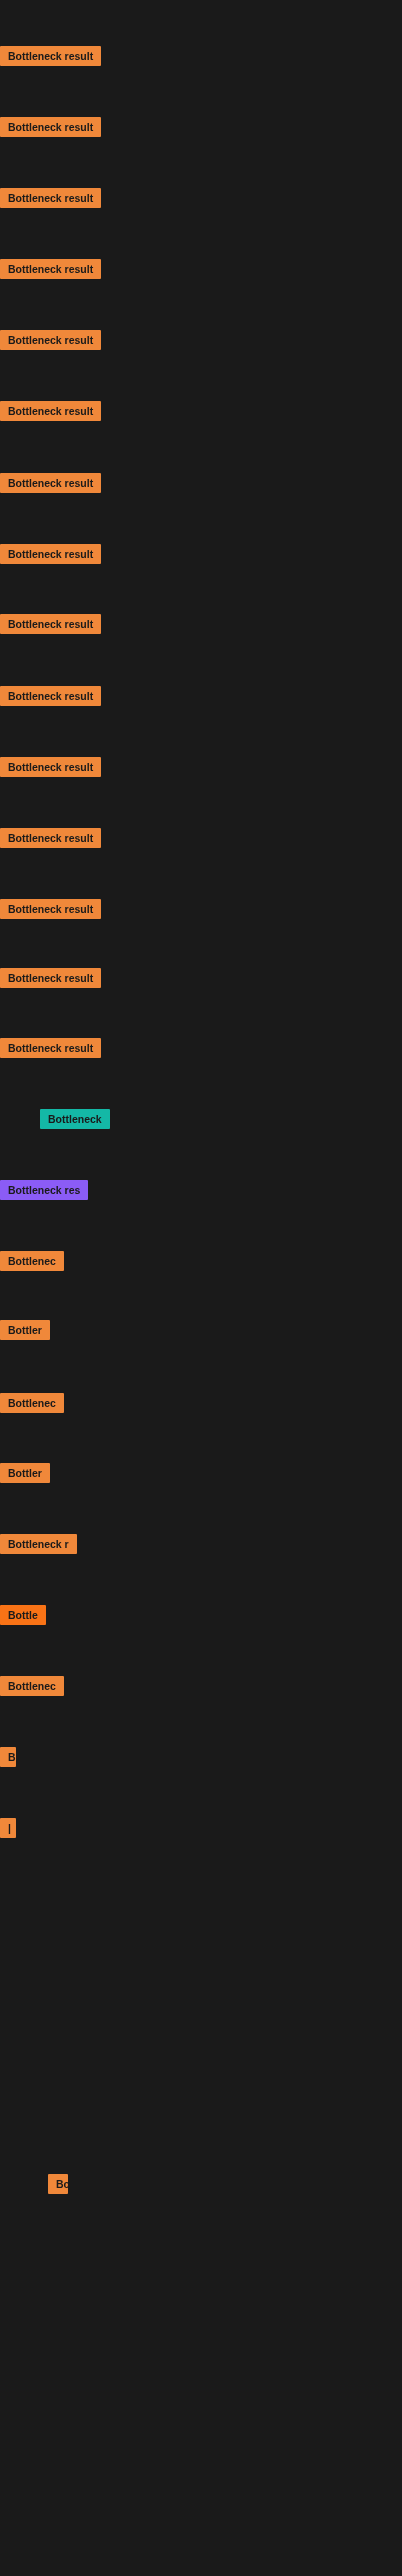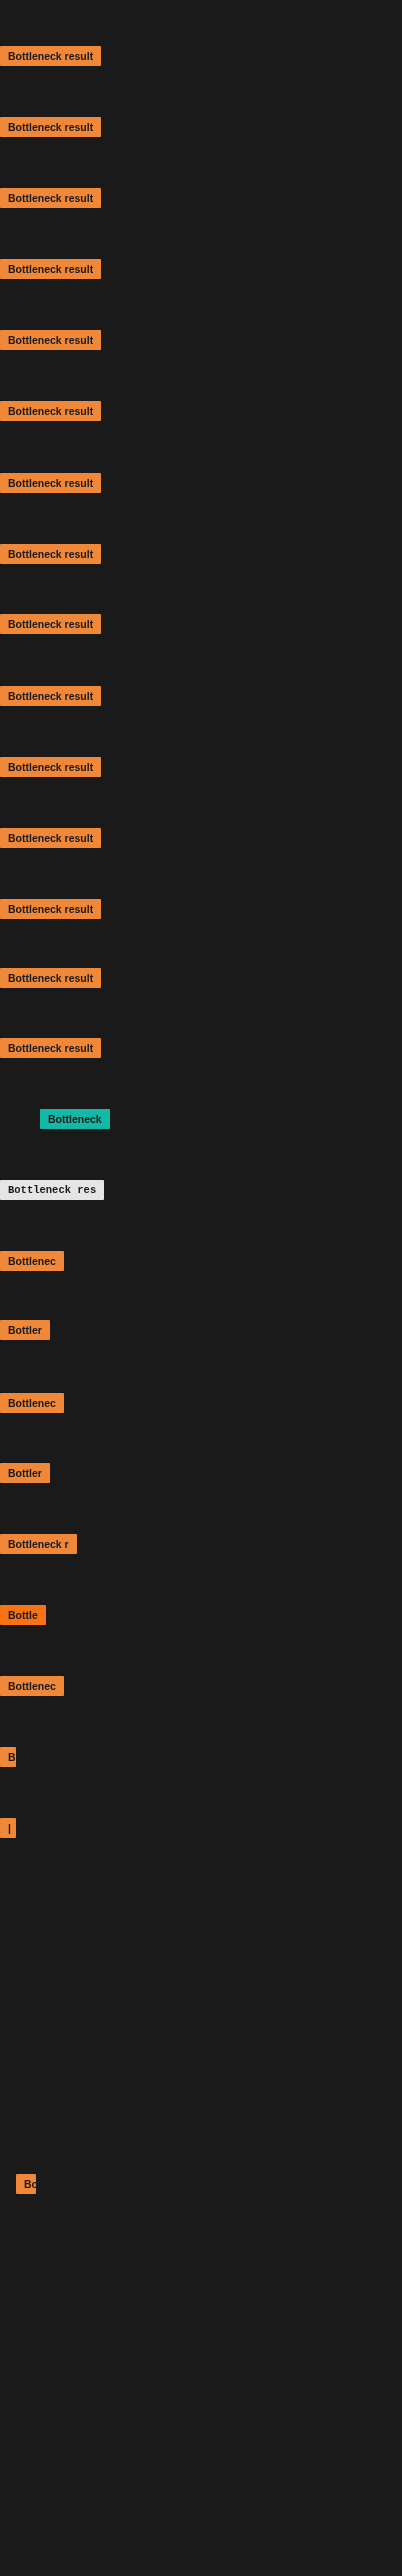--- a/index.html
+++ b/index.html
@@ -61,26 +61,26 @@
       <div class="bottleneck-item" style="top: 473px; left: 0px;"><div class="bottleneck-badge" style="max-width: 149px; background-color: rgb(240, 136, 58); color: rgb(26, 26, 26);">Bottleneck result</div></div>
       <div class="bottleneck-item" style="top: 544px; left: 0px;"><div class="bottleneck-badge" style="max-width: 150px; background-color: rgb(240, 136, 58); color: rgb(26, 26, 26);">Bottleneck result</div></div>
       <div class="bottleneck-item" style="top: 614px; left: 0px;"><div class="bottleneck-badge" style="max-width: 146px; background-color: rgb(240, 136, 58); color: rgb(26, 26, 26);">Bottleneck result</div></div>
       <div class="bottleneck-item" style="top: 686px; left: 0px;"><div class="bottleneck-badge" style="max-width: 146px; background-color: rgb(240, 136, 58); color: rgb(26, 26, 26);">Bottleneck result</div></div>
       <div class="bottleneck-item" style="top: 757px; left: 0px;"><div class="bottleneck-badge" style="max-width: 146px; background-color: rgb(240, 136, 58); color: rgb(26, 26, 26);">Bottleneck result</div></div>
       <div class="bottleneck-item" style="top: 828px; left: 0px;"><div class="bottleneck-badge" style="max-width: 138px; background-color: rgb(240, 136, 58); color: rgb(26, 26, 26);">Bottleneck result</div></div>
       <div class="bottleneck-item" style="top: 899px; left: 0px;"><div class="bottleneck-badge" style="max-width: 138px; background-color: rgb(240, 136, 58); color: rgb(26, 26, 26);">Bottleneck result</div></div>
       <div class="bottleneck-item" style="top: 968px; left: 0px;"><div class="bottleneck-badge" style="max-width: 136px; background-color: rgb(240, 136, 58); color: rgb(26, 26, 26);">Bottleneck result</div></div>
       <div class="bottleneck-item" style="top: 1038px; left: 0px;"><div class="bottleneck-badge" style="max-width: 125px; background-color: rgb(240, 136, 58); color: rgb(26, 26, 26);">Bottleneck result</div></div>
       <div class="bottleneck-item" style="top: 1109px; left: 0px;"><div class="bottleneck-badge" style="max-width: 81px; background-color: #14b8a6; color: rgb(26, 26, 26); margin-left: 40px;">Bottleneck</div></div>
-      <div class="bottleneck-item" style="top: 1180px; left: 0px;"><div class="bottleneck-badge" style="max-width: 105px; background-color: #e5e5e5; color: rgb(26, 26, 26); font-family: Liberation Mono, monospace;">Bottleneck res</div></div>
+      <div class="bottleneck-item" style="top: 1180px; left: 0px;"><div class="bottleneck-badge" style="max-width: 105px; background-color: #8b5cf6; color: rgb(26, 26, 26);">Bottleneck res</div></div>
       <div class="bottleneck-item" style="top: 1251px; left: 0px;"><div class="bottleneck-badge" style="max-width: 71px; background-color: rgb(240, 136, 58); color: rgb(26, 26, 26);">Bottlenec</div></div>
       <div class="bottleneck-item" style="top: 1320px; left: 0px;"><div class="bottleneck-badge" style="max-width: 52px; background-color: rgb(240, 136, 58); color: rgb(26, 26, 26);">Bottler</div></div>
       <div class="bottleneck-item" style="top: 1393px; left: 0px;"><div class="bottleneck-badge" style="max-width: 71px; background-color: rgb(240, 136, 58); color: rgb(26, 26, 26);">Bottlenec</div></div>
       <div class="bottleneck-item" style="top: 1463px; left: 0px;"><div class="bottleneck-badge" style="max-width: 63px; background-color: rgb(240, 136, 58); color: rgb(26, 26, 26);">Bottler</div></div>
       <div class="bottleneck-item" style="top: 1534px; left: 0px;"><div class="bottleneck-badge" style="max-width: 90px; background-color: rgb(240, 136, 58); color: rgb(26, 26, 26);">Bottleneck r</div></div>
       <div class="bottleneck-item" style="top: 1605px; left: 0px;"><div class="bottleneck-badge" style="max-width: 47px; background-color: #f97316; color: rgb(26, 26, 26);">Bottle</div></div>
       <div class="bottleneck-item" style="top: 1676px; left: 0px;"><div class="bottleneck-badge" style="max-width: 71px; background-color: rgb(240, 136, 58); color: rgb(26, 26, 26);">Bottlenec</div></div>
       <div class="bottleneck-item" style="top: 1747px; left: 0px;"><div class="bottleneck-badge" style="max-width: 16px; background-color: rgb(240, 136, 58); color: rgb(26, 26, 26);">B</div></div>
       <div class="bottleneck-item" style="top: 1818px; left: 0px;"><div class="bottleneck-badge" style="max-width: 8px; background-color: rgb(240, 136, 58); color: rgb(26, 26, 26);">|</div></div>
-      <div class="bottleneck-item" style="top: 2174px; left: 16px;"><div class="bottleneck-badge" style="max-width: 20px; background-color: rgb(240, 136, 58); color: rgb(26, 26, 26);">Bo</div></div>
+      <div class="bottleneck-item" style="top: 2174px; left: 0px; padding-left: 48px;"><div class="bottleneck-badge" style="max-width: 20px; background-color: rgb(240, 136, 58); color: rgb(26, 26, 26);">Bo</div></div>
     </div>
 </div>
 
 
 </body></html>

